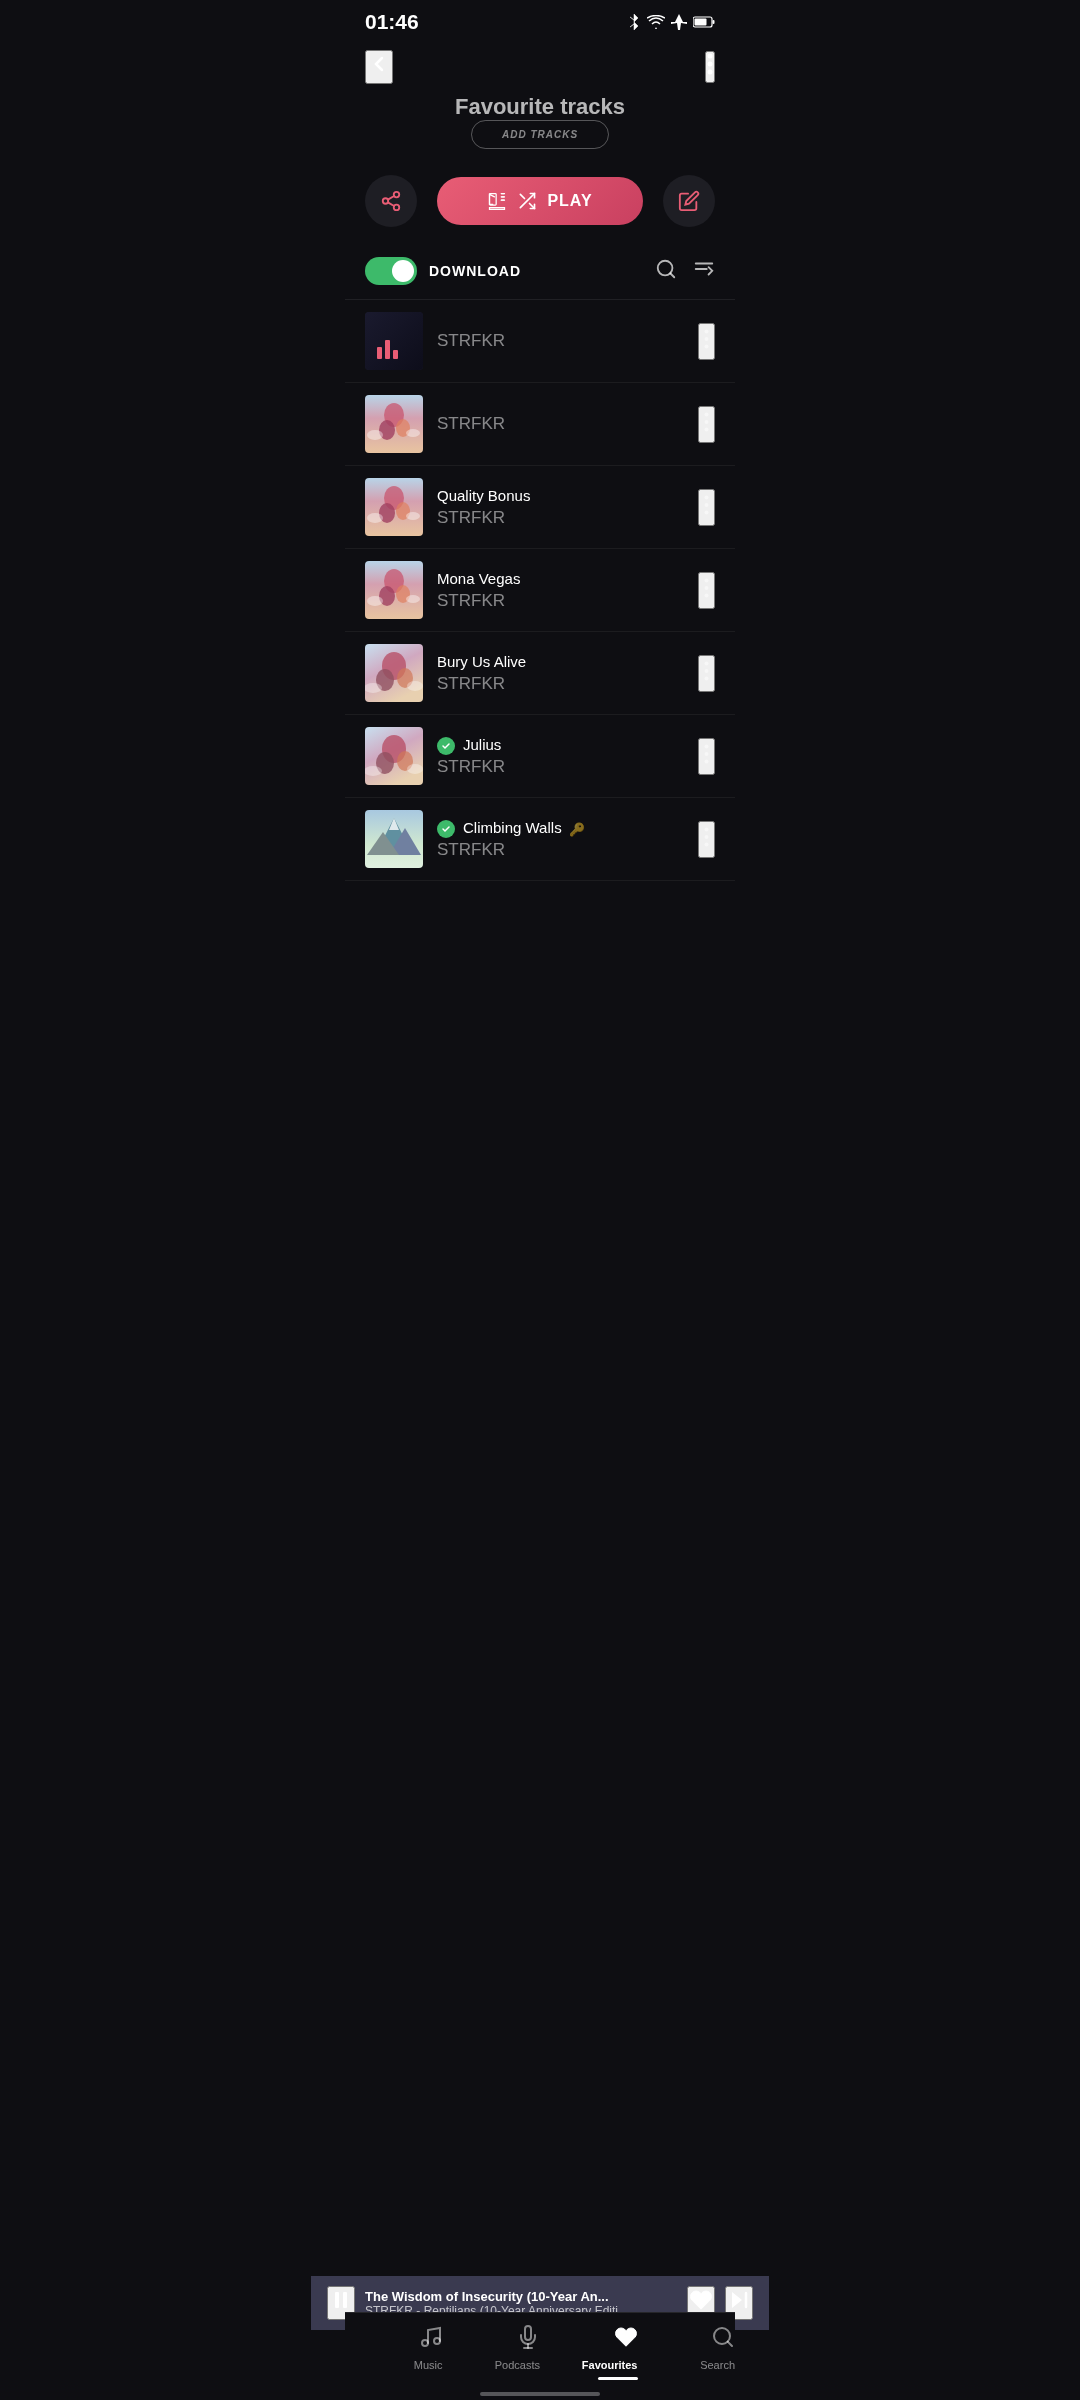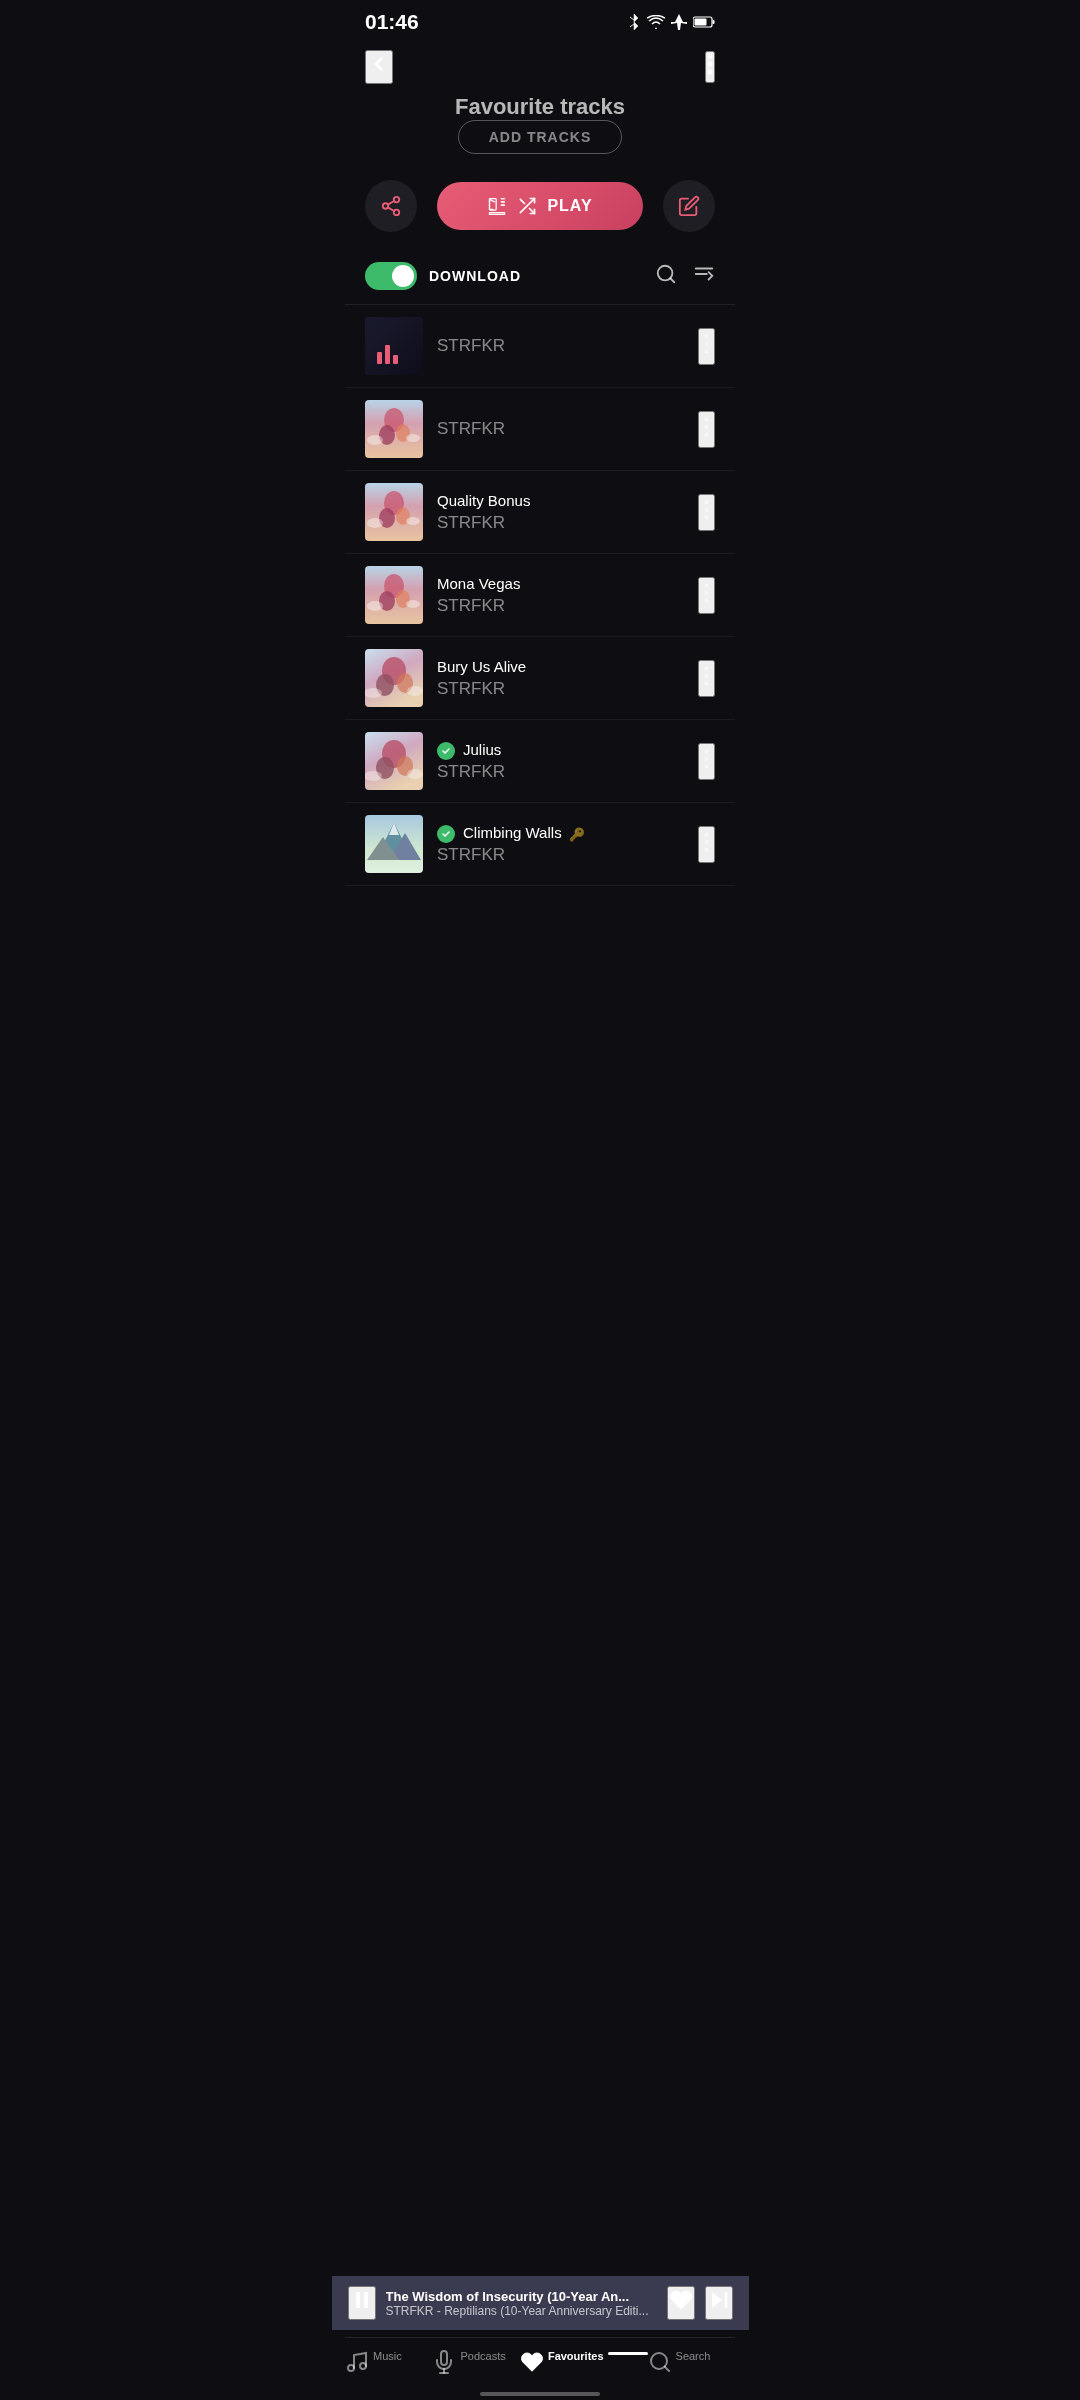--- a/index.html
+++ b/index.html
@@ -61,26 +61,27 @@
     }
     .page-title {
       font-size: 22px;
       font-weight: 700;
       color: rgba(255,255,255,0.7);
     }
     .add-tracks-btn {
       border: 1px solid rgba(255,255,255,0.3);
       border-radius: 20px;
       padding: 8px 30px;
-      font-size: 14px;
+      font-size: 10px;
       font-weight: 600;
       color: rgba(255,255,255,0.5);
       letter-spacing: 1px;
       background: transparent;
       cursor: pointer;
+      font-style: italic;
     }
 
     
     .controls-row {
       display: flex;
       align-items: center;
       justify-content: center;
       gap: 20px;
       padding: 10px 20px 20px;
     }
@@ -235,21 +236,21 @@
       align-items: center;
       gap: 4px;
     }
 
     
     .now-playing {
       position: fixed;
       bottom: 70px;
       left: 0;
       right: 0;
-      width: 417px;
+      width: 458px;
       margin: 0 auto;
       background: #3a3a50;
       display: flex;
       align-items: center;
       padding: 10px 16px;
       gap: 10px;
       z-index: 100;
     }
     .np-pause {
       color: #fff;
@@ -299,21 +300,22 @@
       margin: 0 auto;
       background: #0e0e12;
       display: flex;
       border-top: 1px solid rgba(255,255,255,0.1);
       padding: 8px 0 16px;
       z-index: 100;
     }
     .nav-item {
       flex: 1;
       display: flex;
-      align-items: flex-start;
+      flex-direction: column;
+      align-items: flex-end;
       gap: 4px;
       cursor: pointer;
       padding: 4px 0;
     }
     .nav-icon {
       font-size: 22px;
       color: rgba(255,255,255,0.5);
     }
     .nav-icon.active {
       color: #fff;

